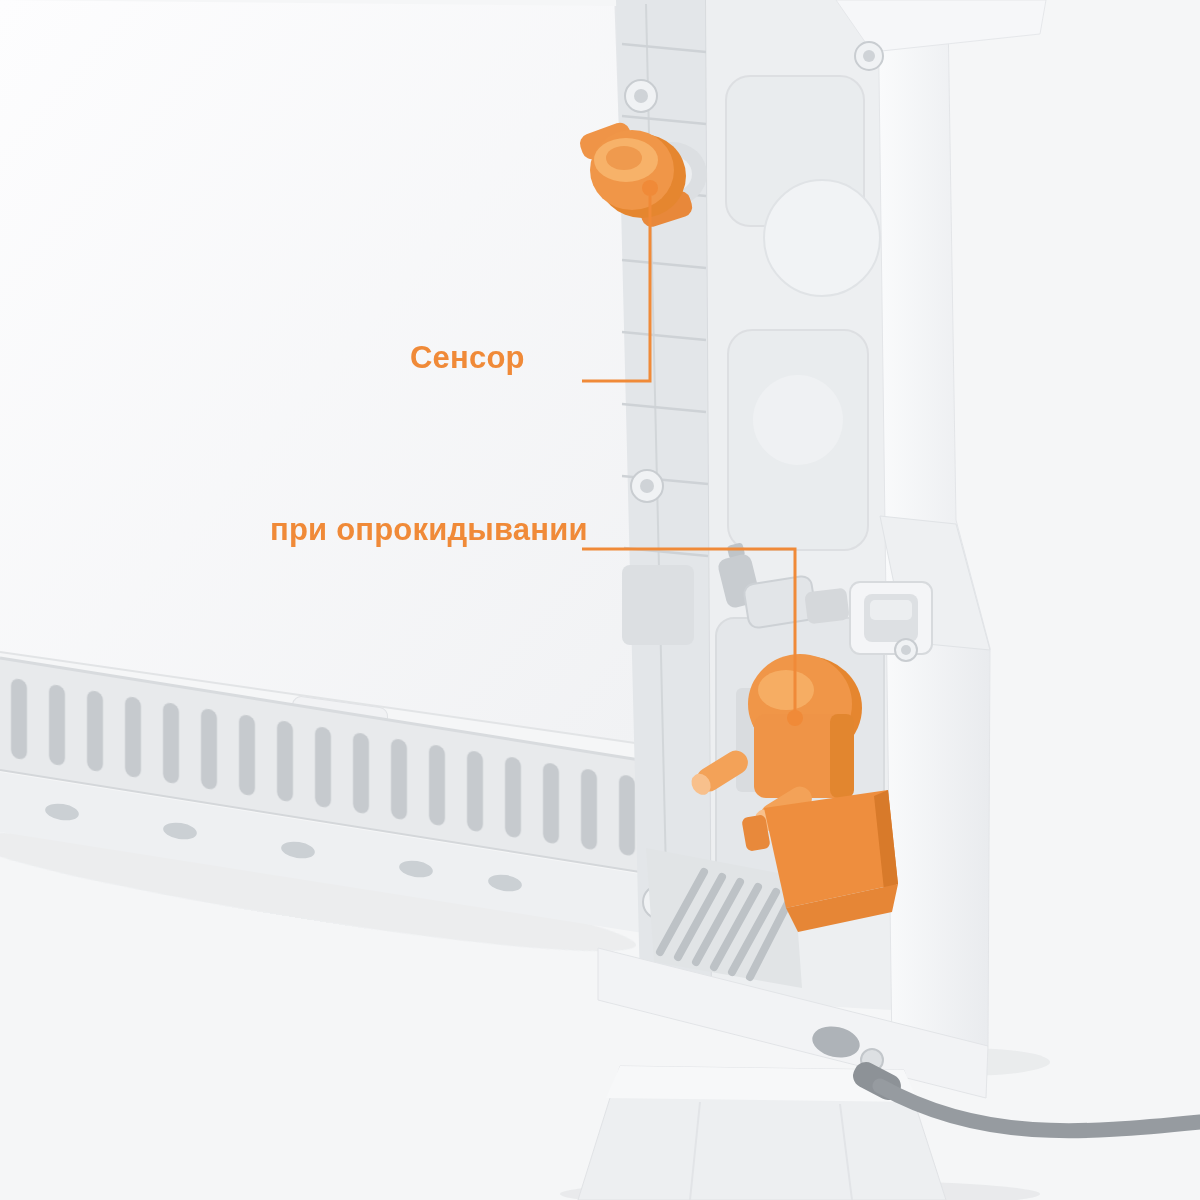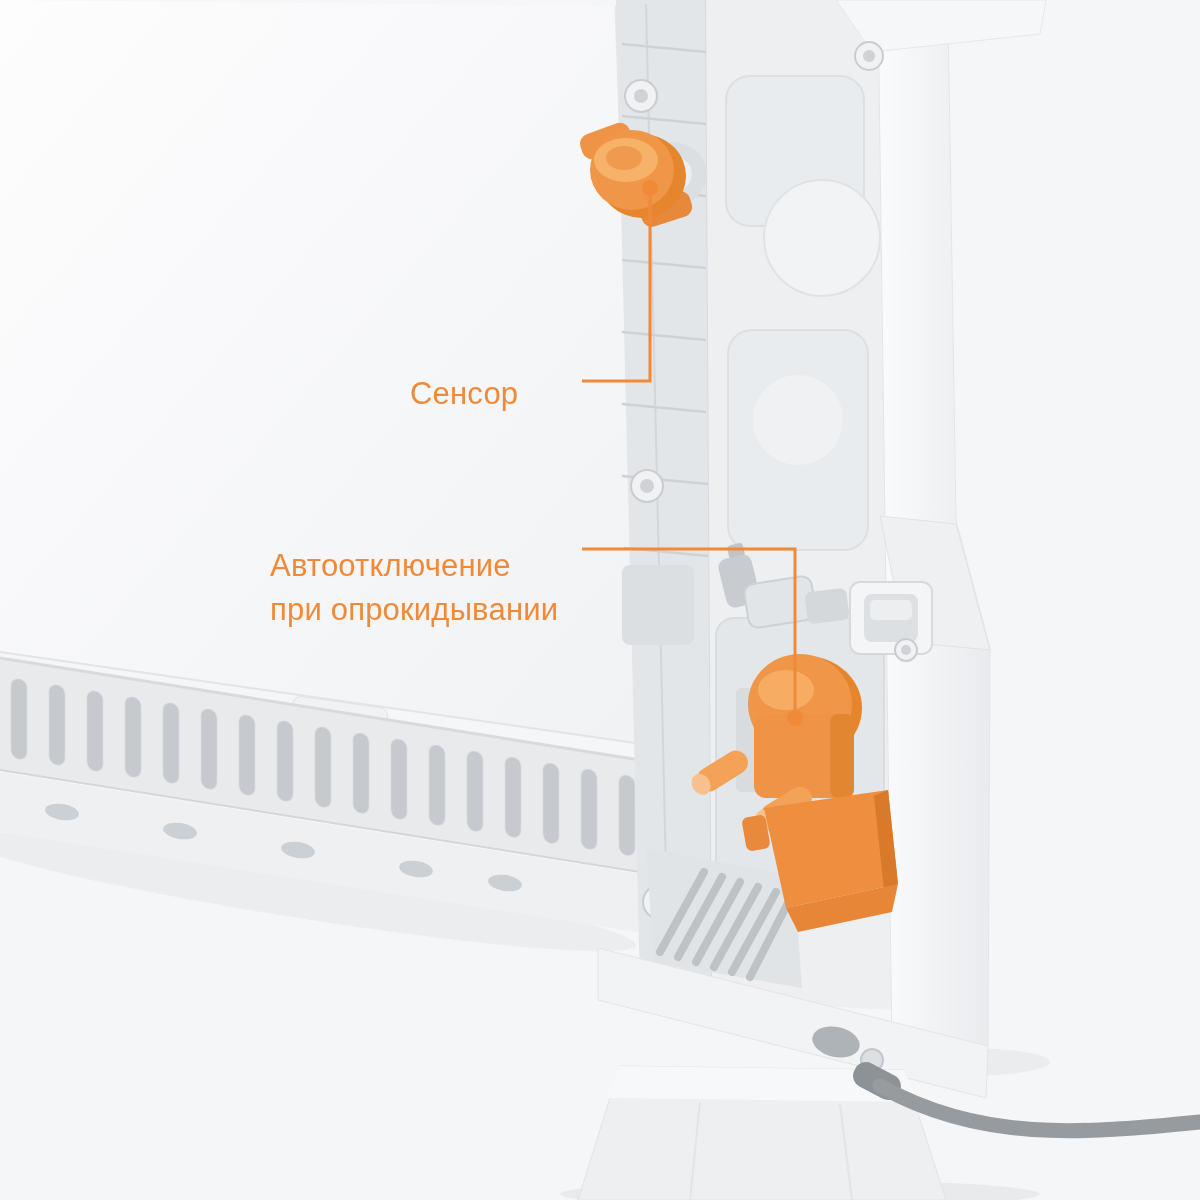--- a/index.html
+++ b/index.html
@@ -9,24 +9,23 @@
     background:#f5f6f7;
     overflow:hidden;
     font-family:"Liberation Sans", sans-serif;
   }
   .stage svg{position:absolute;left:0;top:0;}
   .callout{
     position:absolute;
     color:var(--accent,#f08a38);
     font-size:31px;
     line-height:44px;
-    font-weight:400;
+    font-weight:700;
     letter-spacing:.2px;
     white-space:nowrap;
-    margin-top:36px;
   }
   .callout span{display:block;}
   .callout-overheat{left:410px;top:336px;}
   .callout-tilt{left:270px;top:508px;}
 </style>
 </head>
 <body>
 
 <div class="stage">
 
@@ -183,17 +182,16 @@
       <circle cx="650" cy="188" r="8" fill="#f08a38" stroke="none"></circle>
       <path d="M582,549 L795,549 L795,712"></path>
       <circle cx="795" cy="718" r="8" fill="#f08a38" stroke="none"></circle>
     </g>
   </svg>
 
   <div class="callout callout-overheat">
     <span>Сенсор</span>
   </div>
   <div class="callout callout-tilt">
-    <span>Автоотключение</span>
     <span>при опрокидывании</span>
   </div>
 
 </div>
 
 </body></html>

